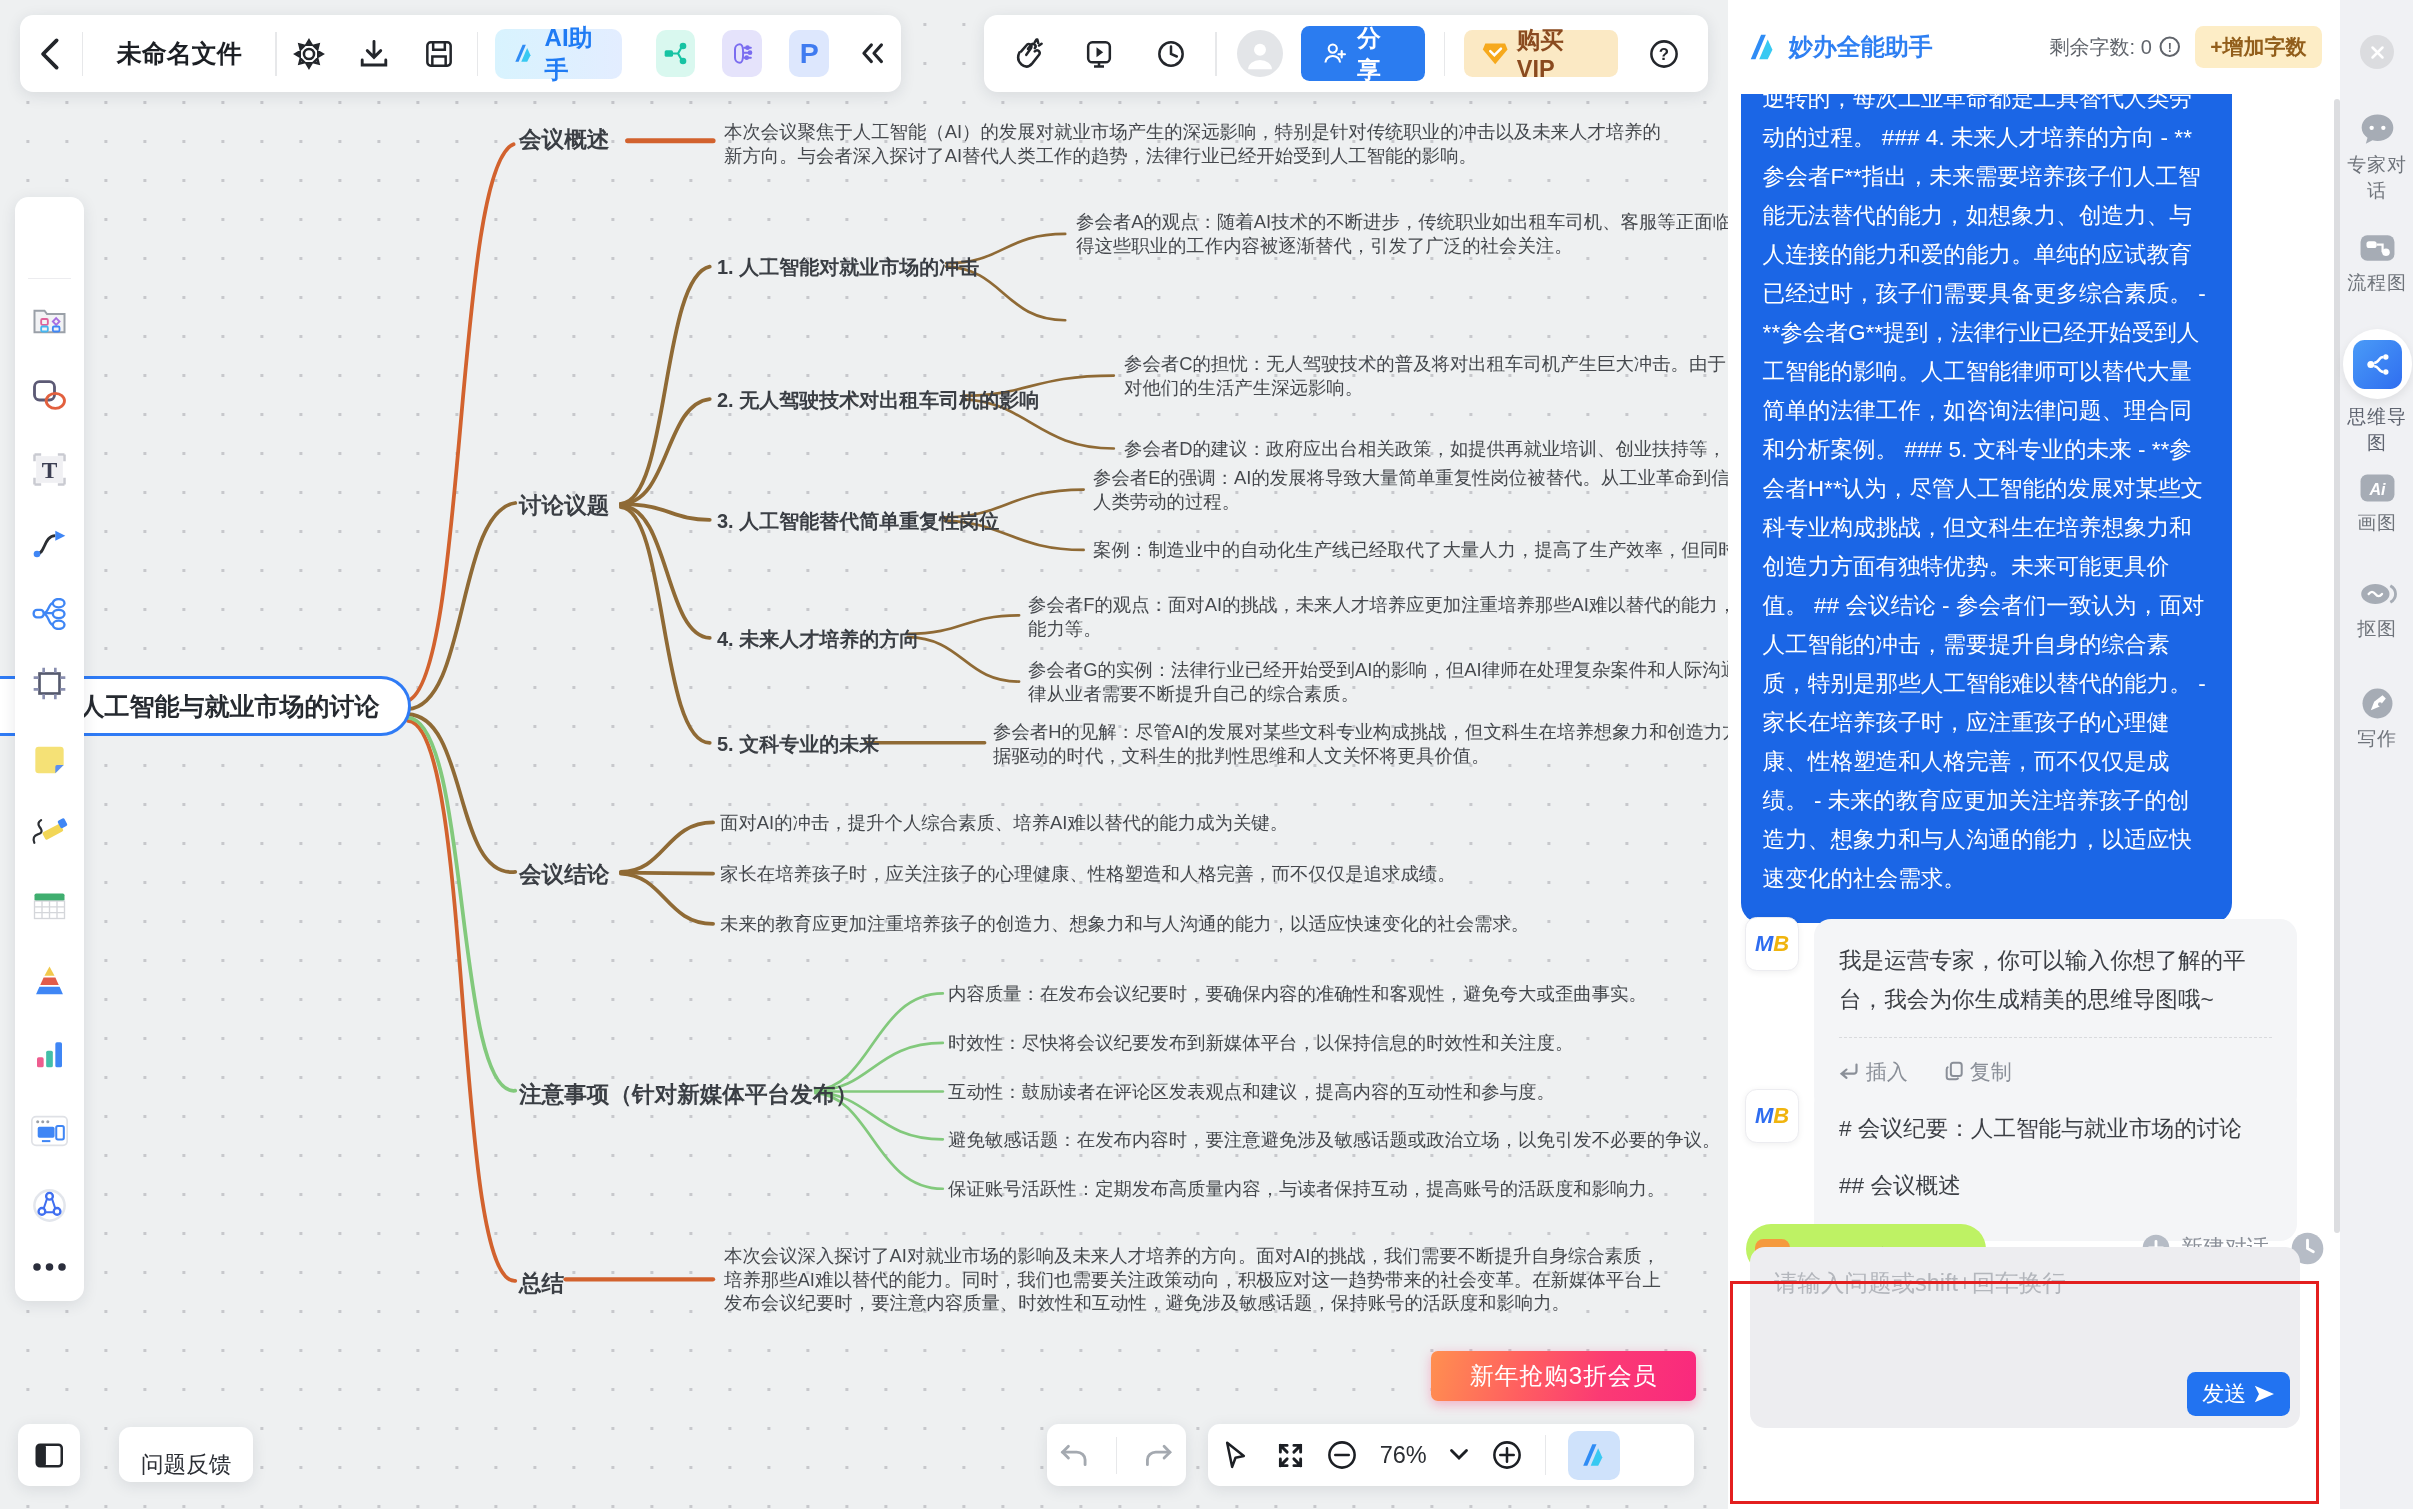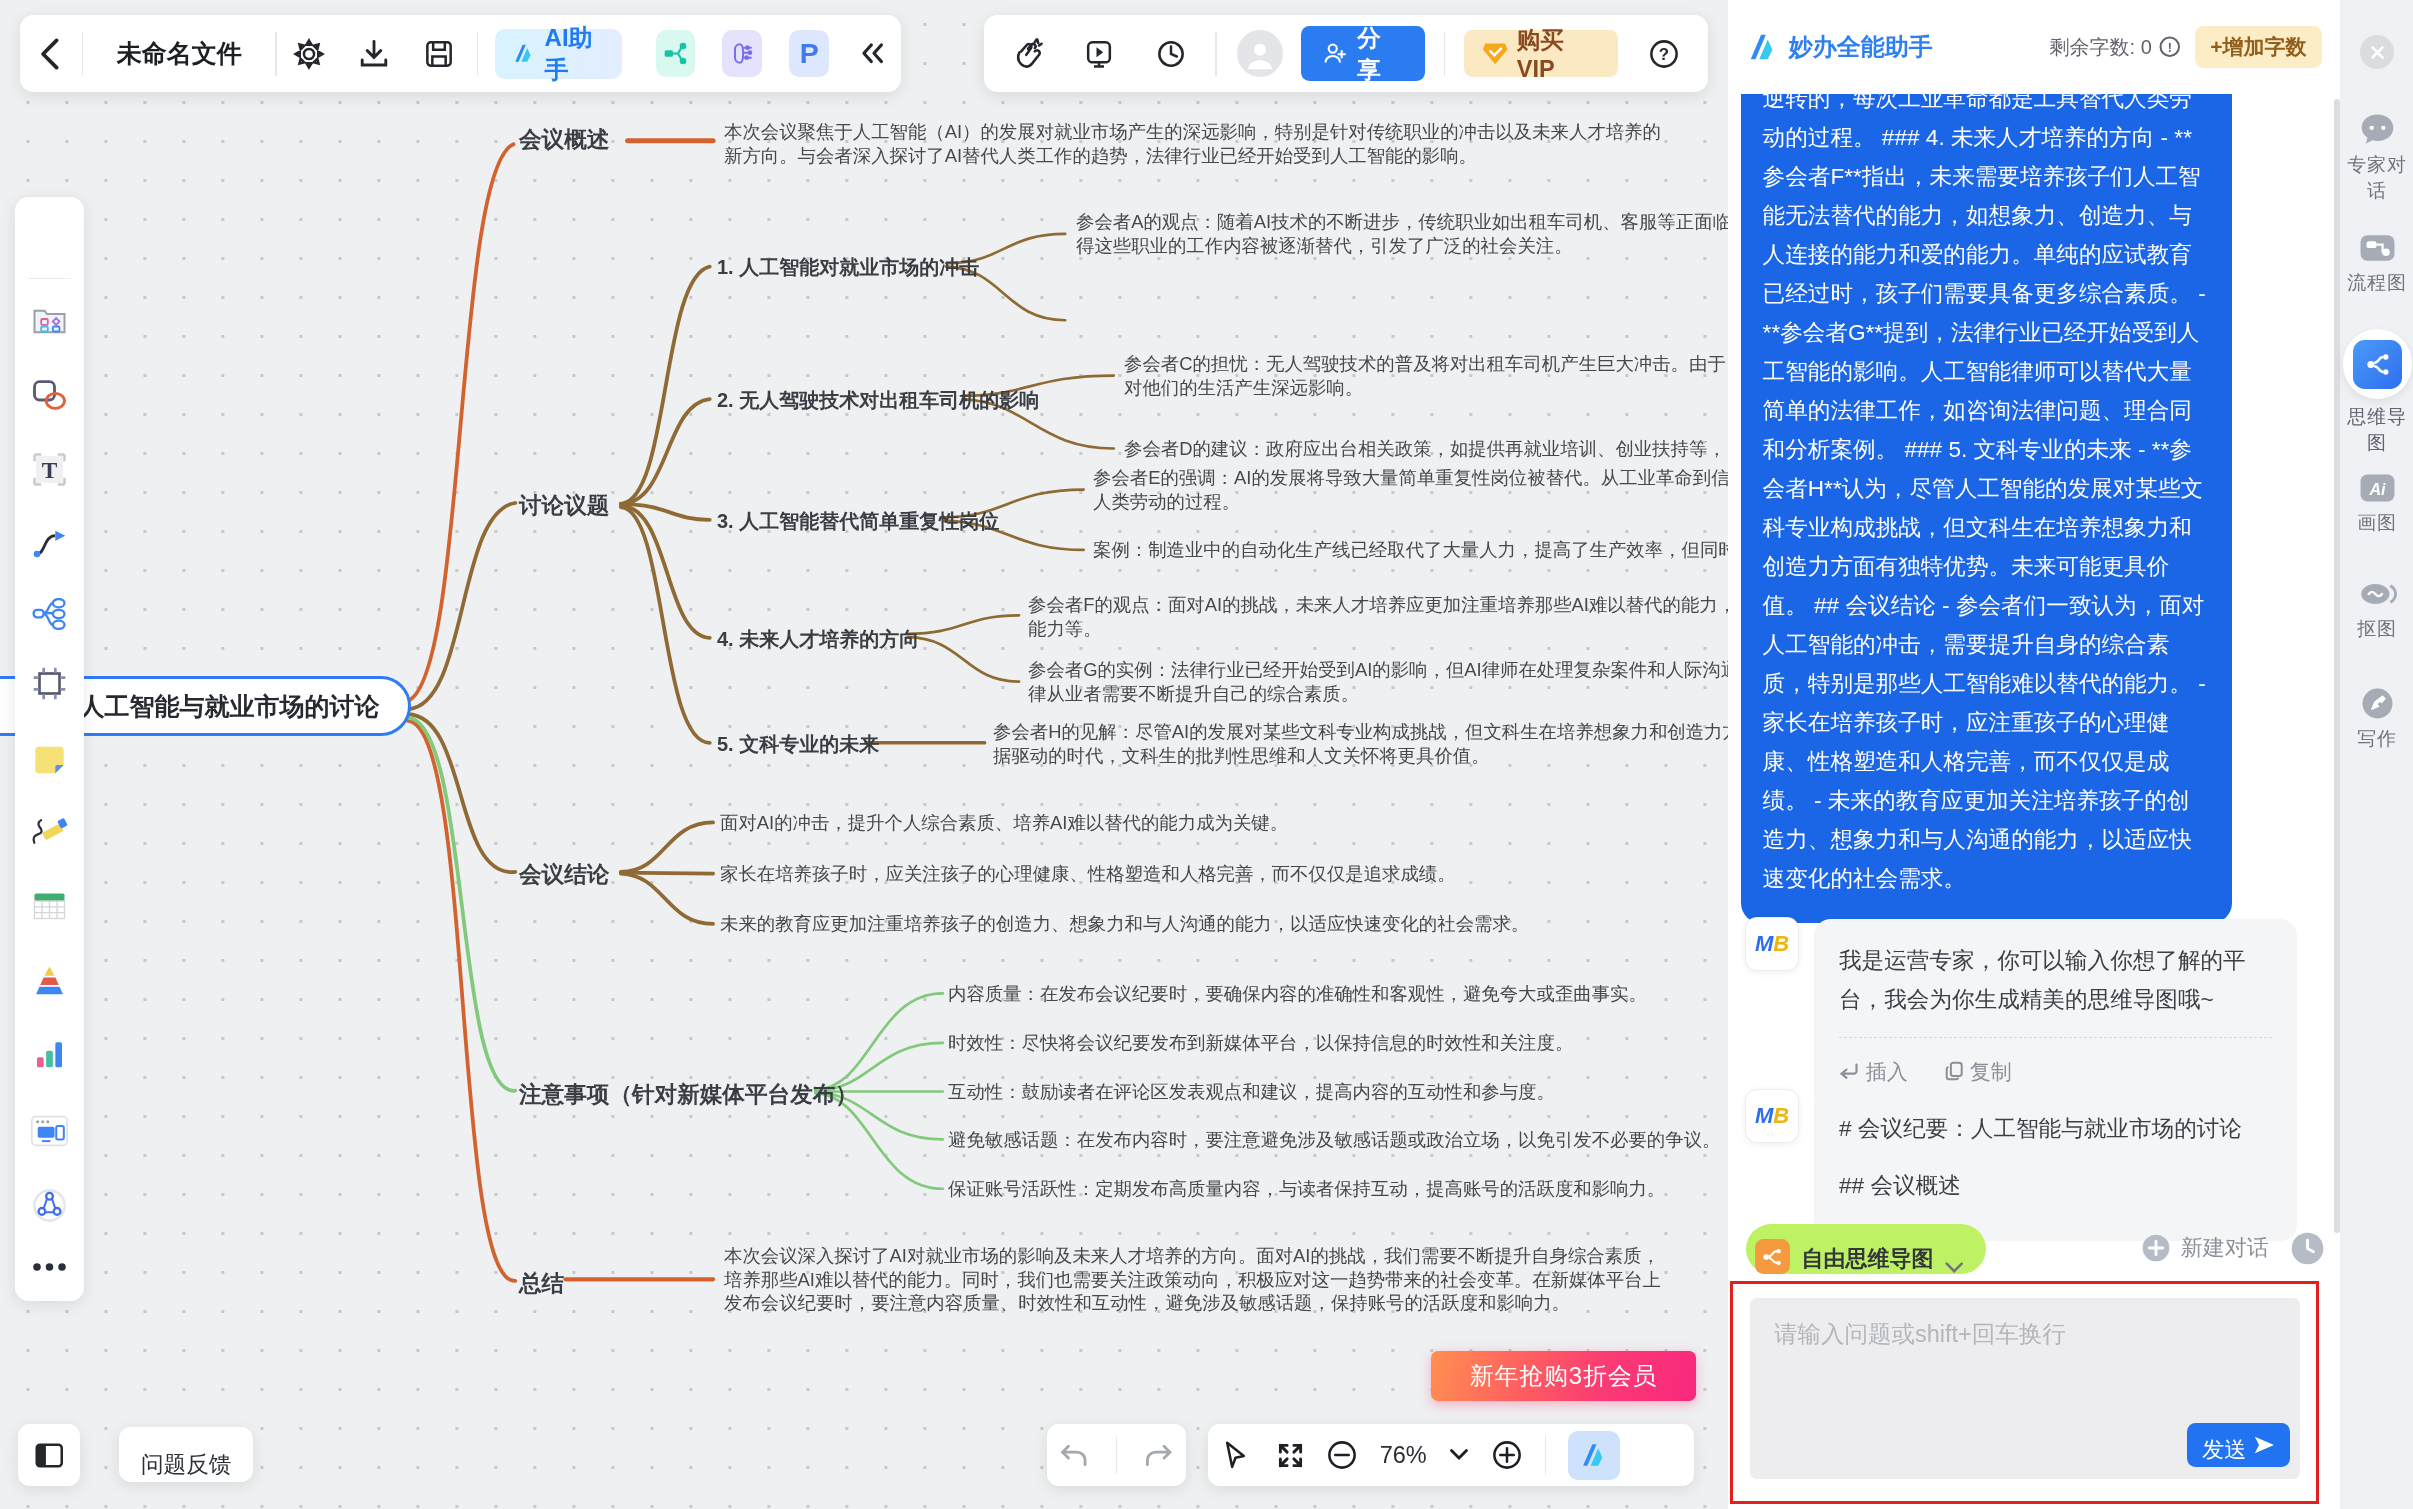--- a/index.html
+++ b/index.html
@@ -27,24 +27,24 @@
   #chat-header{position:absolute;left:0;top:0;width:612px;height:94px;background:#fff;z-index:6;display:flex;align-items:center;}
   #stream-bubble{position:absolute;left:12.6px;top:50px;width:491px;background:#1b66e6;border-radius:20px;padding:28.5px 22px 25px 22px;box-sizing:border-box;z-index:2;}
   #stream-bubble .txt{color:#fff;font-size:22.6px;line-height:39px;word-break:break-all;}
   .ai-avatar{position:absolute;width:52px;height:52px;background:#fff;border:1.7px solid #ececf0;border-radius:11.7px;box-shadow:0 1.7px 6.7px rgba(0,0,0,.06);display:flex;align-items:center;justify-content:center;font-size:22px;font-weight:800;font-style:italic;z-index:3;}
   .ai-bubble{position:absolute;left:86px;width:483px;background:#f4f5f7;border-radius:17px;padding:22px 25px;box-sizing:border-box;color:#3c3f45;font-size:22.6px;line-height:39px;z-index:2;}
   .dash-div{border-top:1.7px dashed #d9dadd;margin:18.4px 0 13.4px 0;}
   .act{color:#8a8f98;font-size:21px;display:inline-flex;align-items:center;gap:6.7px;margin-right:37px;}
   #mode-row{position:absolute;left:18.4px;top:1224px;width:579px;height:50px;z-index:3;}
   #mode-pill{display:inline-flex;align-items:flex-end;gap:11.7px;background:#bef264;border-radius:25px;height:50px;padding:0 22px 0 8.4px;}
   #input-annotation{position:absolute;left:1.7px;top:1281px;width:589px;height:223px;border:3.4px solid #e31f1f;box-sizing:border-box;z-index:8;pointer-events:none;}
-  #input-box{position:absolute;left:22px;top:1298px;width:550px;height:181px;background:#ededf0;border-radius:7px;z-index:4;}
+  #input-box{position:absolute;left:22px;top:1247px;width:550px;height:181px;background:#ededf0;border-radius:15px;z-index:4;}
   #input-box textarea{width:503px;height:109px;margin:18.4px 0 0 22px;background:transparent;border:none;outline:none;resize:none;font-size:23.5px;color:#45484d;font-family:inherit;}
   #input-box textarea::placeholder{color:#b3b6bc;}
-  #send-btn{position:absolute;right:10px;bottom:11.7px;background:#2273f1;color:#fff;border:none;border-radius:8.4px;height:44px;padding:12px 15px;font-size:22px;display:flex;gap:6.7px;cursor:pointer;}
+  #send-btn{position:absolute;right:10px;bottom:11.7px;background:#2273f1;color:#fff;border:none;border-radius:8.4px;height:44px;padding:12px 15px;font-size:22px;display:flex;align-items:center;gap:6.7px;cursor:pointer;}
   #chat-scrollbar{position:absolute;left:606px;top:99px;width:5.9px;height:1134px;background:#dcdde0;border-radius:3.4px;z-index:7;}
   
   #right-rail{left:2340px;top:0;width:74px;height:1509px;background:#f0f1f4;z-index:20;}
   .rr-item{position:absolute;left:0;width:74px;text-align:center;}
   .rr-label{font-size:19px;color:#6f747b;display:block;margin-top:5px;letter-spacing:0.8px;}
   
   .zoomtxt{font-size:23.5px;color:#2b2e33;}
   #promo{position:absolute;left:1431px;top:1351px;width:265px;height:50px;border-radius:6.7px;z-index:10;
     background:linear-gradient(105deg,#ff9050 0%,#ff5f60 35%,#fb3a74 65%,#f9287e 100%);
     display:flex;align-items:center;justify-content:center;color:#fff;font-size:24px;letter-spacing:0.8px;box-shadow:0 3.4px 11.7px rgba(250,60,120,.35);}

